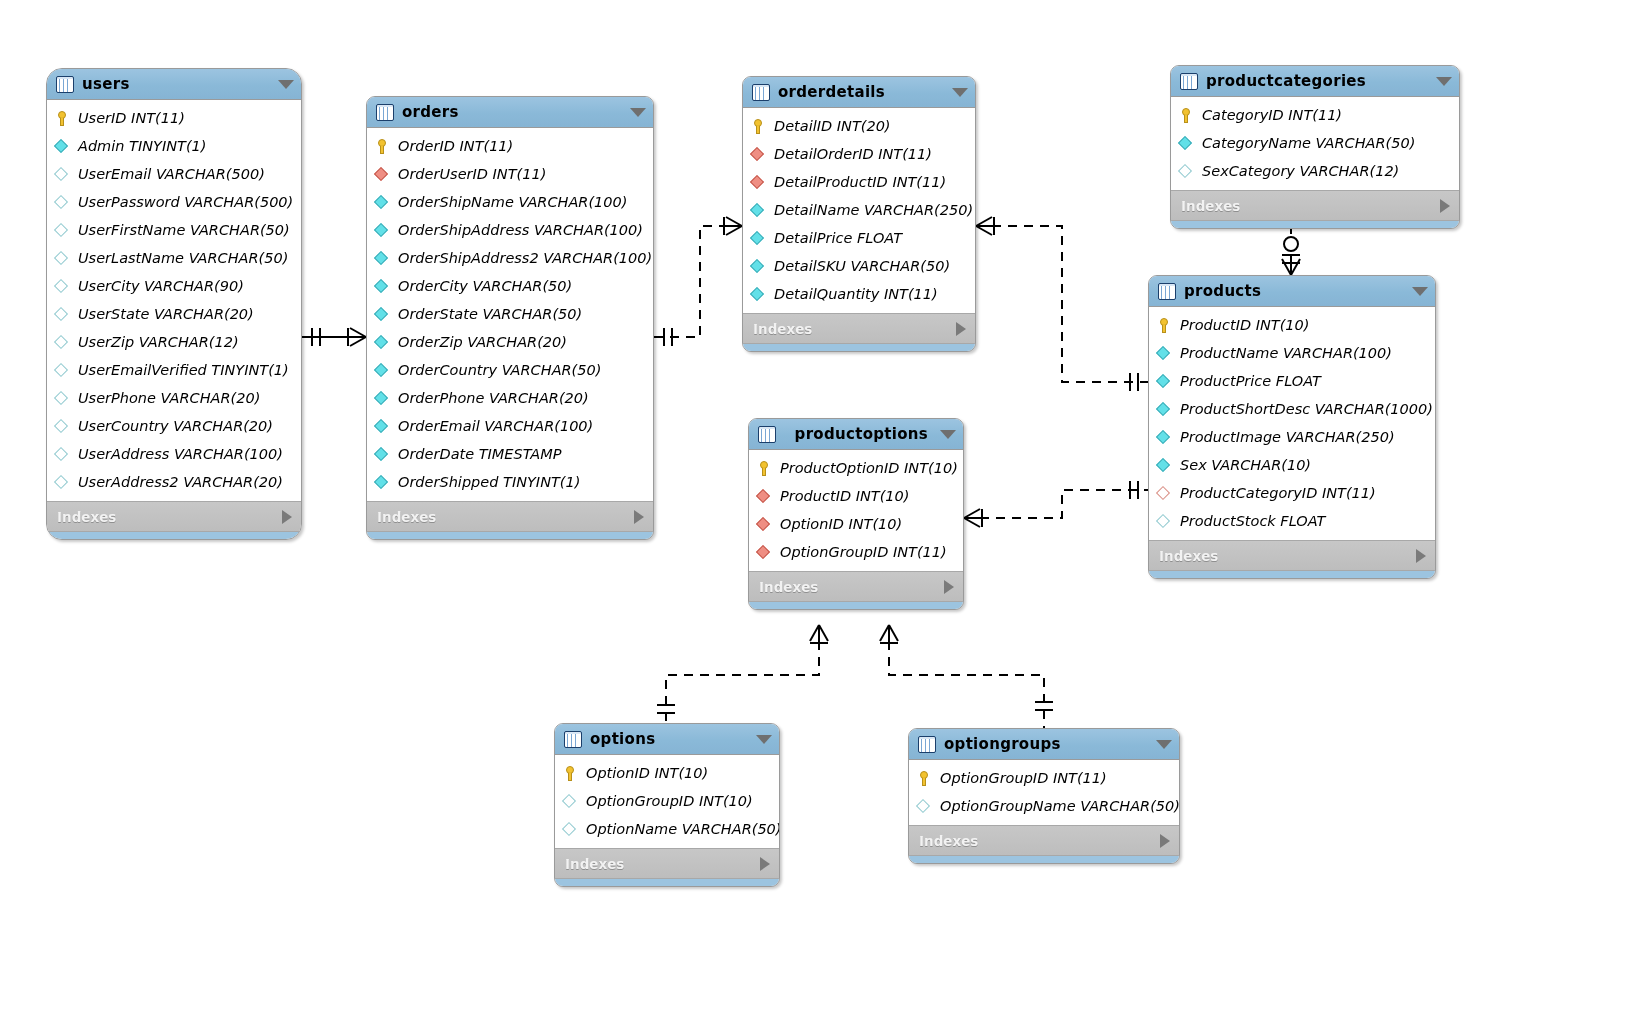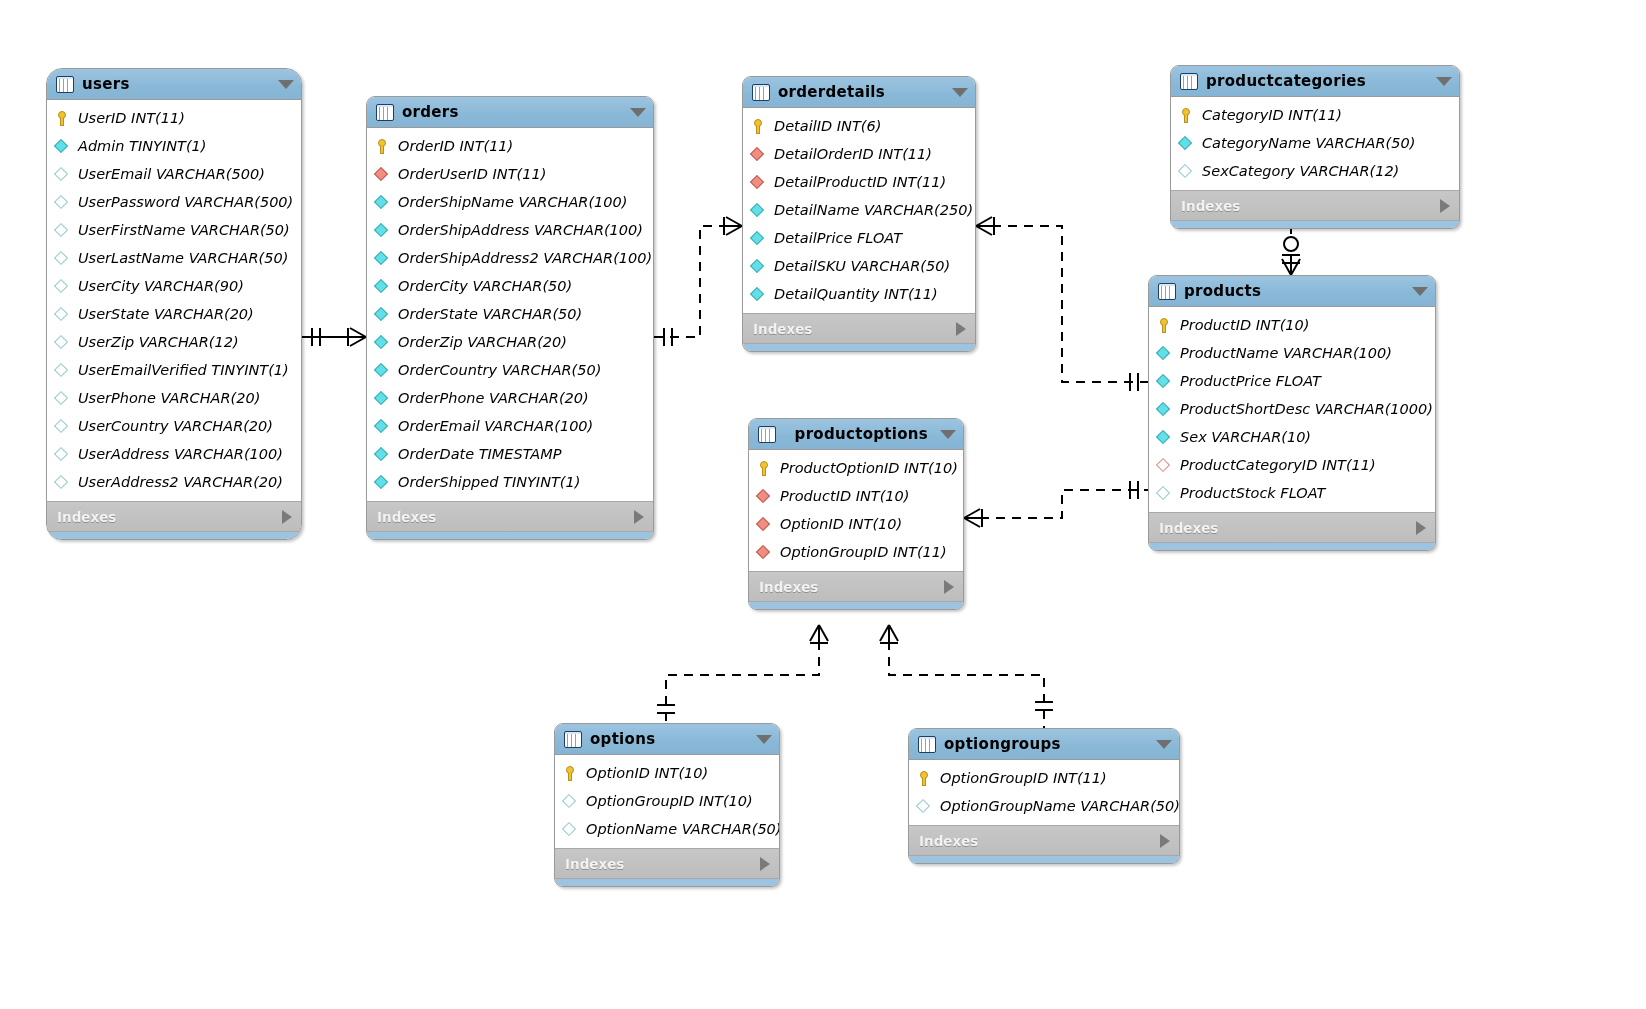--- a/index.html
+++ b/index.html
@@ -432,21 +432,21 @@
       </div>
       <div class="tbl" style="left: 742px; top: 76px; width: 234px;">
         <div class="tbl-head">
           <span class="tbl-icon"></span>
           <span class="tbl-title">orderdetails</span>
           <span class="tbl-caret"></span>
         </div>
         <div class="tbl-cols">
           <div class="col">
             <span class="ic ic-key"></span>
-            <span class="col-name">DetailID INT(6)</span>
+            <span class="col-name">DetailID INT(20)</span>
           </div>
           <div class="col">
             <span class="ic ic-red">
               <span class="dia"></span>
             </span>
             <span class="col-name">DetailOrderID INT(11)</span>
           </div>
           <div class="col">
             <span class="ic ic-red">
               <span class="dia"></span>
@@ -540,20 +540,26 @@
           <div class="col">
             <span class="ic ic-blue">
               <span class="dia"></span>
             </span>
             <span class="col-name">ProductShortDesc VARCHAR(1000)</span>
           </div>
           <div class="col">
             <span class="ic ic-blue">
               <span class="dia"></span>
             </span>
+            <span class="col-name">ProductImage VARCHAR(250)</span>
+          </div>
+          <div class="col">
+            <span class="ic ic-blue">
+              <span class="dia"></span>
+            </span>
             <span class="col-name">Sex VARCHAR(10)</span>
           </div>
           <div class="col">
             <span class="ic ic-redo">
               <span class="dia"></span>
             </span>
             <span class="col-name">ProductCategoryID INT(11)</span>
           </div>
           <div class="col">
             <span class="ic ic-blueo">

